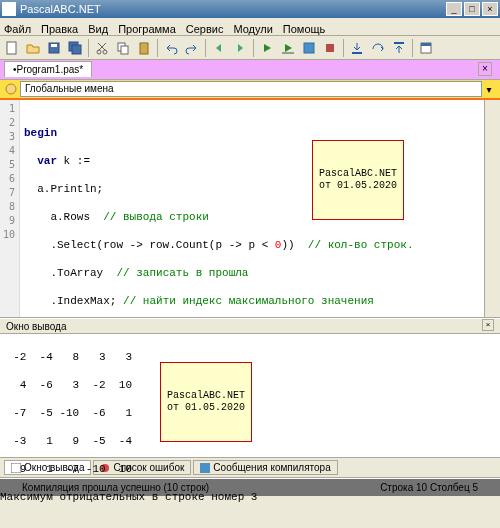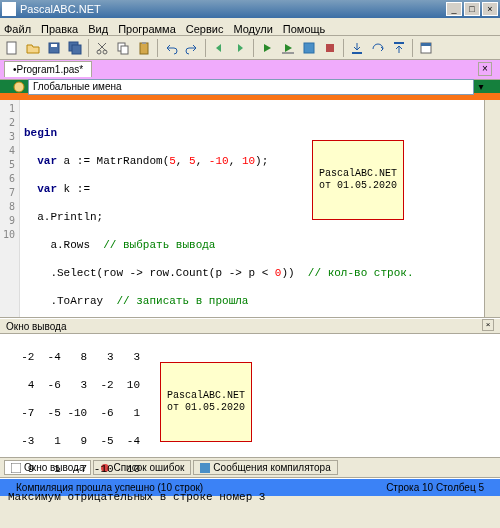--- a/index.html
+++ b/index.html
@@ -10,39 +10,39 @@
 .titlebar .winbtns{display:flex;gap:2px}
 .titlebar .winbtn{width:16px;height:14px;background:#d4d0c8;border:1px solid #fff;font-size:9px;text-align:center;line-height:12px;color:#000}
 .menubar{height:18px;background:#ece9d8;display:flex;align-items:flex-end;padding:0 4px;gap:10px;font-size:11px;border-bottom:1px solid #aca899}
 .menubar span{cursor:default}
 .toolbar{height:24px;background:#ece9d8;display:flex;align-items:center;padding:0 2px;gap:1px;border-bottom:1px solid #aca899}
 .tbtn{width:20px;height:20px;display:flex;align-items:center;justify-content:center;font-size:11px;border:1px solid transparent}
 .tsep{width:1px;height:18px;background:#aca899;margin:0 2px}
 .tabbar{height:20px;background:#f0abfc;display:flex;align-items:flex-start;padding:0 4px;border-bottom:1px solid #aca899}
 .tab{background:#fff;border:1px solid #aca899;border-bottom:none;padding:2px 8px;font-size:10px;position:relative;top:1px}
 .tabclose{float:right;margin-right:4px;width:14px;height:14px;border:1px solid #aca899;text-align:center;line-height:12px;font-size:10px;margin-top:2px}
-.navbar{height:20px;background:#15803d;display:flex;align-items:center;padding:0 12px;border-bottom:7px solid #f97316;font-size:10px}
+.navbar{height:20px;background:#fde047;display:flex;align-items:center;padding:0 4px;border-bottom:2px solid #f97316;font-size:10px}
 .navbar .navicon{width:14px;height:14px;margin-right:2px}
 .navbar .navdrop{flex:1;background:#fff;border:1px solid #7f9db9;height:16px;padding:0 4px;font-size:10px;line-height:14px}
 .editor{background:#fff;height:218px;display:flex;border-bottom:1px solid #aca899;position:relative}
 .gutter{width:20px;background:#f0f0f0;border-right:1px solid #ddd;text-align:right;padding:2px 4px 0 0;font-family:Consolas,monospace;font-size:10px;color:#888;line-height:14px}
 .code{flex:1;padding:12px 4px;font-family:Consolas,'Courier New',monospace;font-size:11px;line-height:14px;white-space:pre;overflow:hidden;position:relative}
 .kw{color:#000080;font-weight:bold}
 .num{color:#ff0000}
 .cmt{color:#008000}
 .watermark{position:absolute;background:#ffffcc;border:1px solid #c00;padding:3px 6px;font-size:10px;color:#000;line-height:12px}
 .scrollv{width:16px;background:#ece9d8;border-left:1px solid #aca899}
 .outtitle{height:16px;background:#ece9d8;border-top:1px solid #fff;border-bottom:1px solid #aca899;padding:0 6px;font-size:10px;line-height:16px;display:flex;justify-content:space-between}
 .outpin{width:12px;height:12px;border:1px solid #aca899;text-align:center;line-height:10px;font-size:8px}
-.output{background:#fff;height:124px;font-family:'Courier New',monospace;font-size:11px;line-height:14px;padding:2px 8px;white-space:pre;position:relative;border-bottom:1px solid #aca899}
+.output{background:#fff;height:124px;font-family:'Courier New',monospace;font-size:11px;line-height:14px;padding:2px 0;white-space:pre;position:relative;border-bottom:1px solid #aca899}
 .bottabs{height:20px;background:#ece9d8;display:flex;align-items:center;padding:0 4px;gap:2px;font-size:10px;border-bottom:1px solid #aca899}
 .btab{border:1px solid #aca899;padding:1px 6px;background:#ece9d8;display:flex;align-items:center;gap:3px}
 .btab.active{background:#fff}
 .bicon{width:10px;height:10px;display:inline-block}
-.status{height:18px;background:#3b82f6;display:flex;align-items:center;padding:0 16px;font-size:10px;justify-content:space-between;border-top:1px solid #fff}
+.status{height:18px;background:#737373;display:flex;align-items:center;padding:0 22px;font-size:10px;justify-content:space-between;border-top:1px solid #fff}
 svg{display:block}
 </style>
 </head>
 <body>
 
 <div class="titlebar">
   <span class="appicon"></span>
   <span class="title">PascalABC.NET</span>
   <div class="winbtns">
     <div class="winbtn">_</div>
@@ -200,24 +200,23 @@
       <div>4</div>
       <div>5</div>
       <div>6</div>
       <div>7</div>
       <div>8</div>
       <div>9</div>
       <div>10</div>
   </div>
   <div class="code">
 <div><span class="kw">begin</span></div>
-<div><span>  </span><span class="kw">var</span><span> a := MatrRandom(</span><span class="num">5</span><span>, </span><span class="num">5</span><span>, </span><span class="num">-10</span><span>, </span><span class="num">10</span><span>);</span></div>
 <div><span>  </span><span class="kw">var</span><span> k :=</span></div>
 <div><span>  a.Println;</span></div>
-<div><span>    a.Rows  </span><span class="cmt">// выбрать вывода</span></div>
+<div><span>    a.Rows  </span><span class="cmt">// вывода строки</span></div>
 <div><span>    .Select(row -&gt; row.Count(p -&gt; p &lt; </span><span class="num">0</span><span>))  </span><span class="cmt">// кол-во строк.</span></div>
 <div><span>    .ToArray  </span><span class="cmt">// записать в прошла</span></div>
 <div><span>    .IndexMax; </span><span class="cmt">// найти индекс максимального значения</span></div>
 
 
     <div class="watermark" style="top:40px;right:80px">
       <div>PascalABC.NET</div><div>от 01.05.2020</div>
     </div>
   </div>
   <div class="scrollv"></div>

